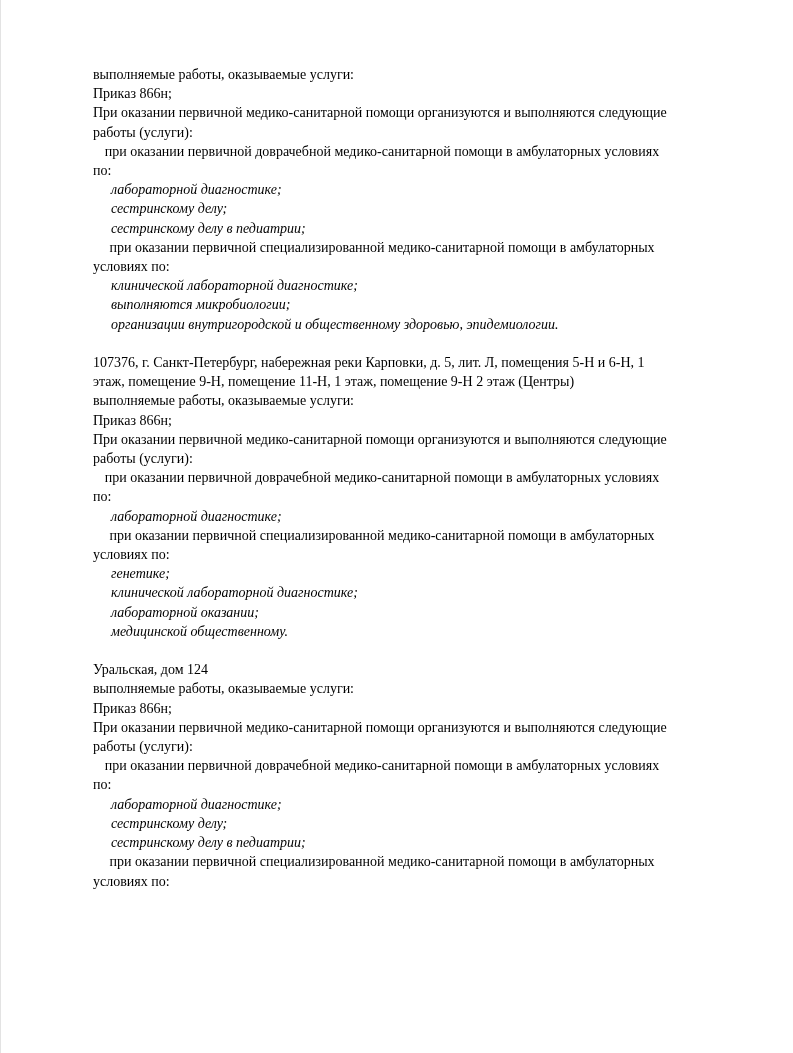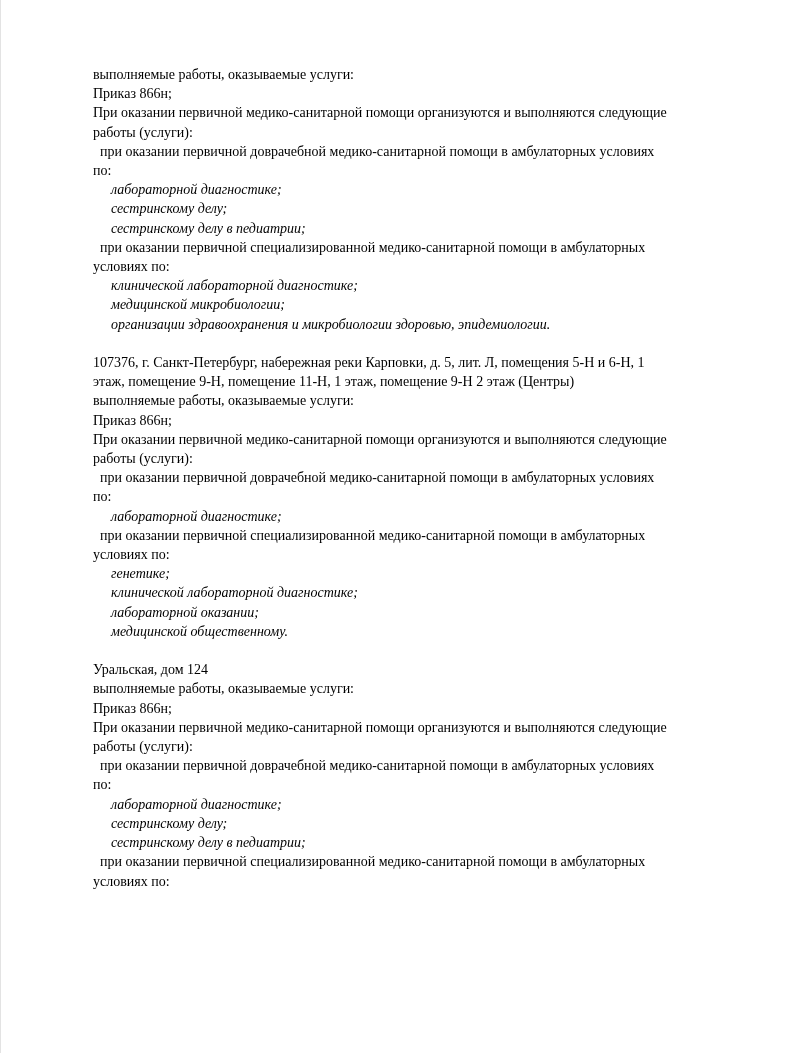--- a/index.html
+++ b/index.html
@@ -23,43 +23,43 @@
     font-size: 14px;
     line-height: 19.2px;
   }
   .block + .block {
     margin-top: 19.2px; 
   }
   .line {
     white-space: pre;
   }
   .indent-0 { padding-left: 0; }
-  .indent-1 { padding-left: 7px; }
+  .indent-1 { padding-left: 7px; text-align: center; }
   .indent-2 { padding-left: 18px; font-style: italic; }
 </style>
 </head>
 <body style="background: rgb(255, 255, 255); color: rgb(0, 0, 0);">
 
 <div class="page" style="border-left-color: rgb(227, 227, 227);">
   <div class="doc" id="doc">
       <div class="block">
         <div class="line indent-0">выполняемые работы, оказываемые услуги:</div>
         <div class="line indent-0">Приказ 866н;</div>
         <div class="line indent-0">При оказании первичной медико-санитарной помощи организуются и выполняются следующие</div>
         <div class="line indent-0">работы (услуги):</div>
         <div class="line indent-1">при оказании первичной доврачебной медико-санитарной помощи в амбулаторных условиях</div>
         <div class="line indent-0">по:</div>
         <div class="line indent-2">лабораторной диагностике;</div>
         <div class="line indent-2">сестринскому делу;</div>
         <div class="line indent-2">сестринскому делу в педиатрии;</div>
         <div class="line indent-1">при оказании первичной специализированной медико-санитарной помощи в амбулаторных</div>
         <div class="line indent-0">условиях по:</div>
         <div class="line indent-2">клинической лабораторной диагностике;</div>
-        <div class="line indent-2">медицинской микробиологии;</div>
-        <div class="line indent-2">организации здравоохранения и микробиологии здоровью, эпидемиологии.</div>
+        <div class="line indent-2">выполняются микробиологии;</div>
+        <div class="line indent-2">организации внутригородской и общественному здоровью, эпидемиологии.</div>
       </div>
       <div class="block">
         <div class="line indent-0">107376, г. Санкт-Петербург, набережная реки Карповки, д. 5, лит. Л, помещения 5-Н и 6-Н, 1</div>
         <div class="line indent-0">этаж, помещение 9-Н, помещение 11-Н, 1 этаж, помещение 9-Н 2 этаж (Центры)</div>
         <div class="line indent-0">выполняемые работы, оказываемые услуги:</div>
         <div class="line indent-0">Приказ 866н;</div>
         <div class="line indent-0">При оказании первичной медико-санитарной помощи организуются и выполняются следующие</div>
         <div class="line indent-0">работы (услуги):</div>
         <div class="line indent-1">при оказании первичной доврачебной медико-санитарной помощи в амбулаторных условиях</div>
         <div class="line indent-0">по:</div>

